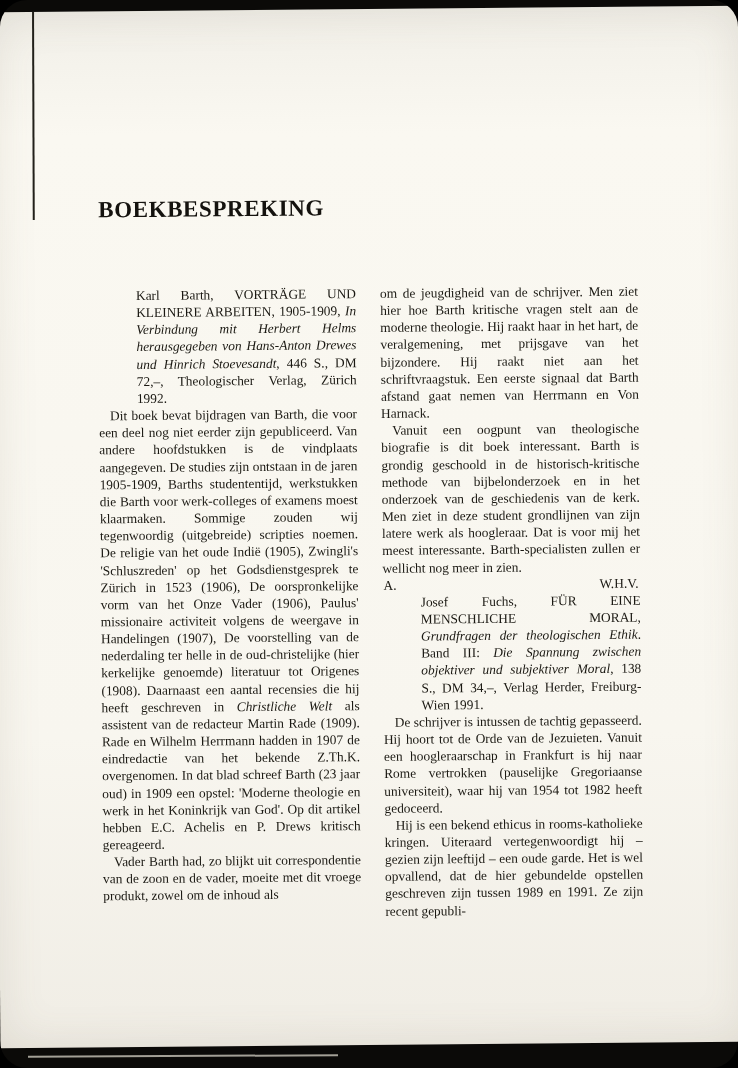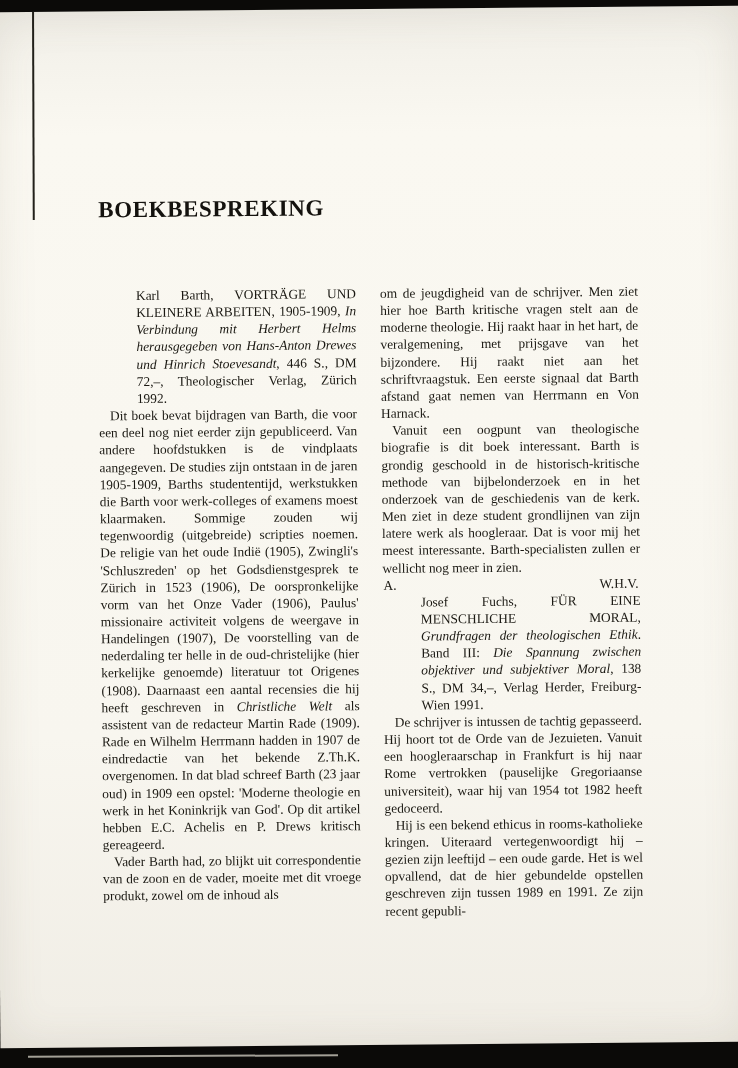--- a/index.html
+++ b/index.html
@@ -7,20 +7,21 @@
     padding: 0;
     background: #000;
   }
   .scan {
     position: relative;
     width: 738px;
     height: 1068px;
     background: #0b0a08;
     overflow: hidden;
     font-family: "Liberation Serif", "DejaVu Serif", serif;
+    border-radius: 27px;
   }
   .page {
     position: absolute;
     left: -4px;
     top: 9px;
     width: 748px;
     height: 1036px;
     background: linear-gradient(180deg, #f1efe8 0%, #faf8f1 12%, #f8f6ef 70%, #f0ede5 100%);
     transform: rotate(-0.5deg);
     box-shadow: inset 0 0 45px rgba(110, 100, 80, 0.14);

